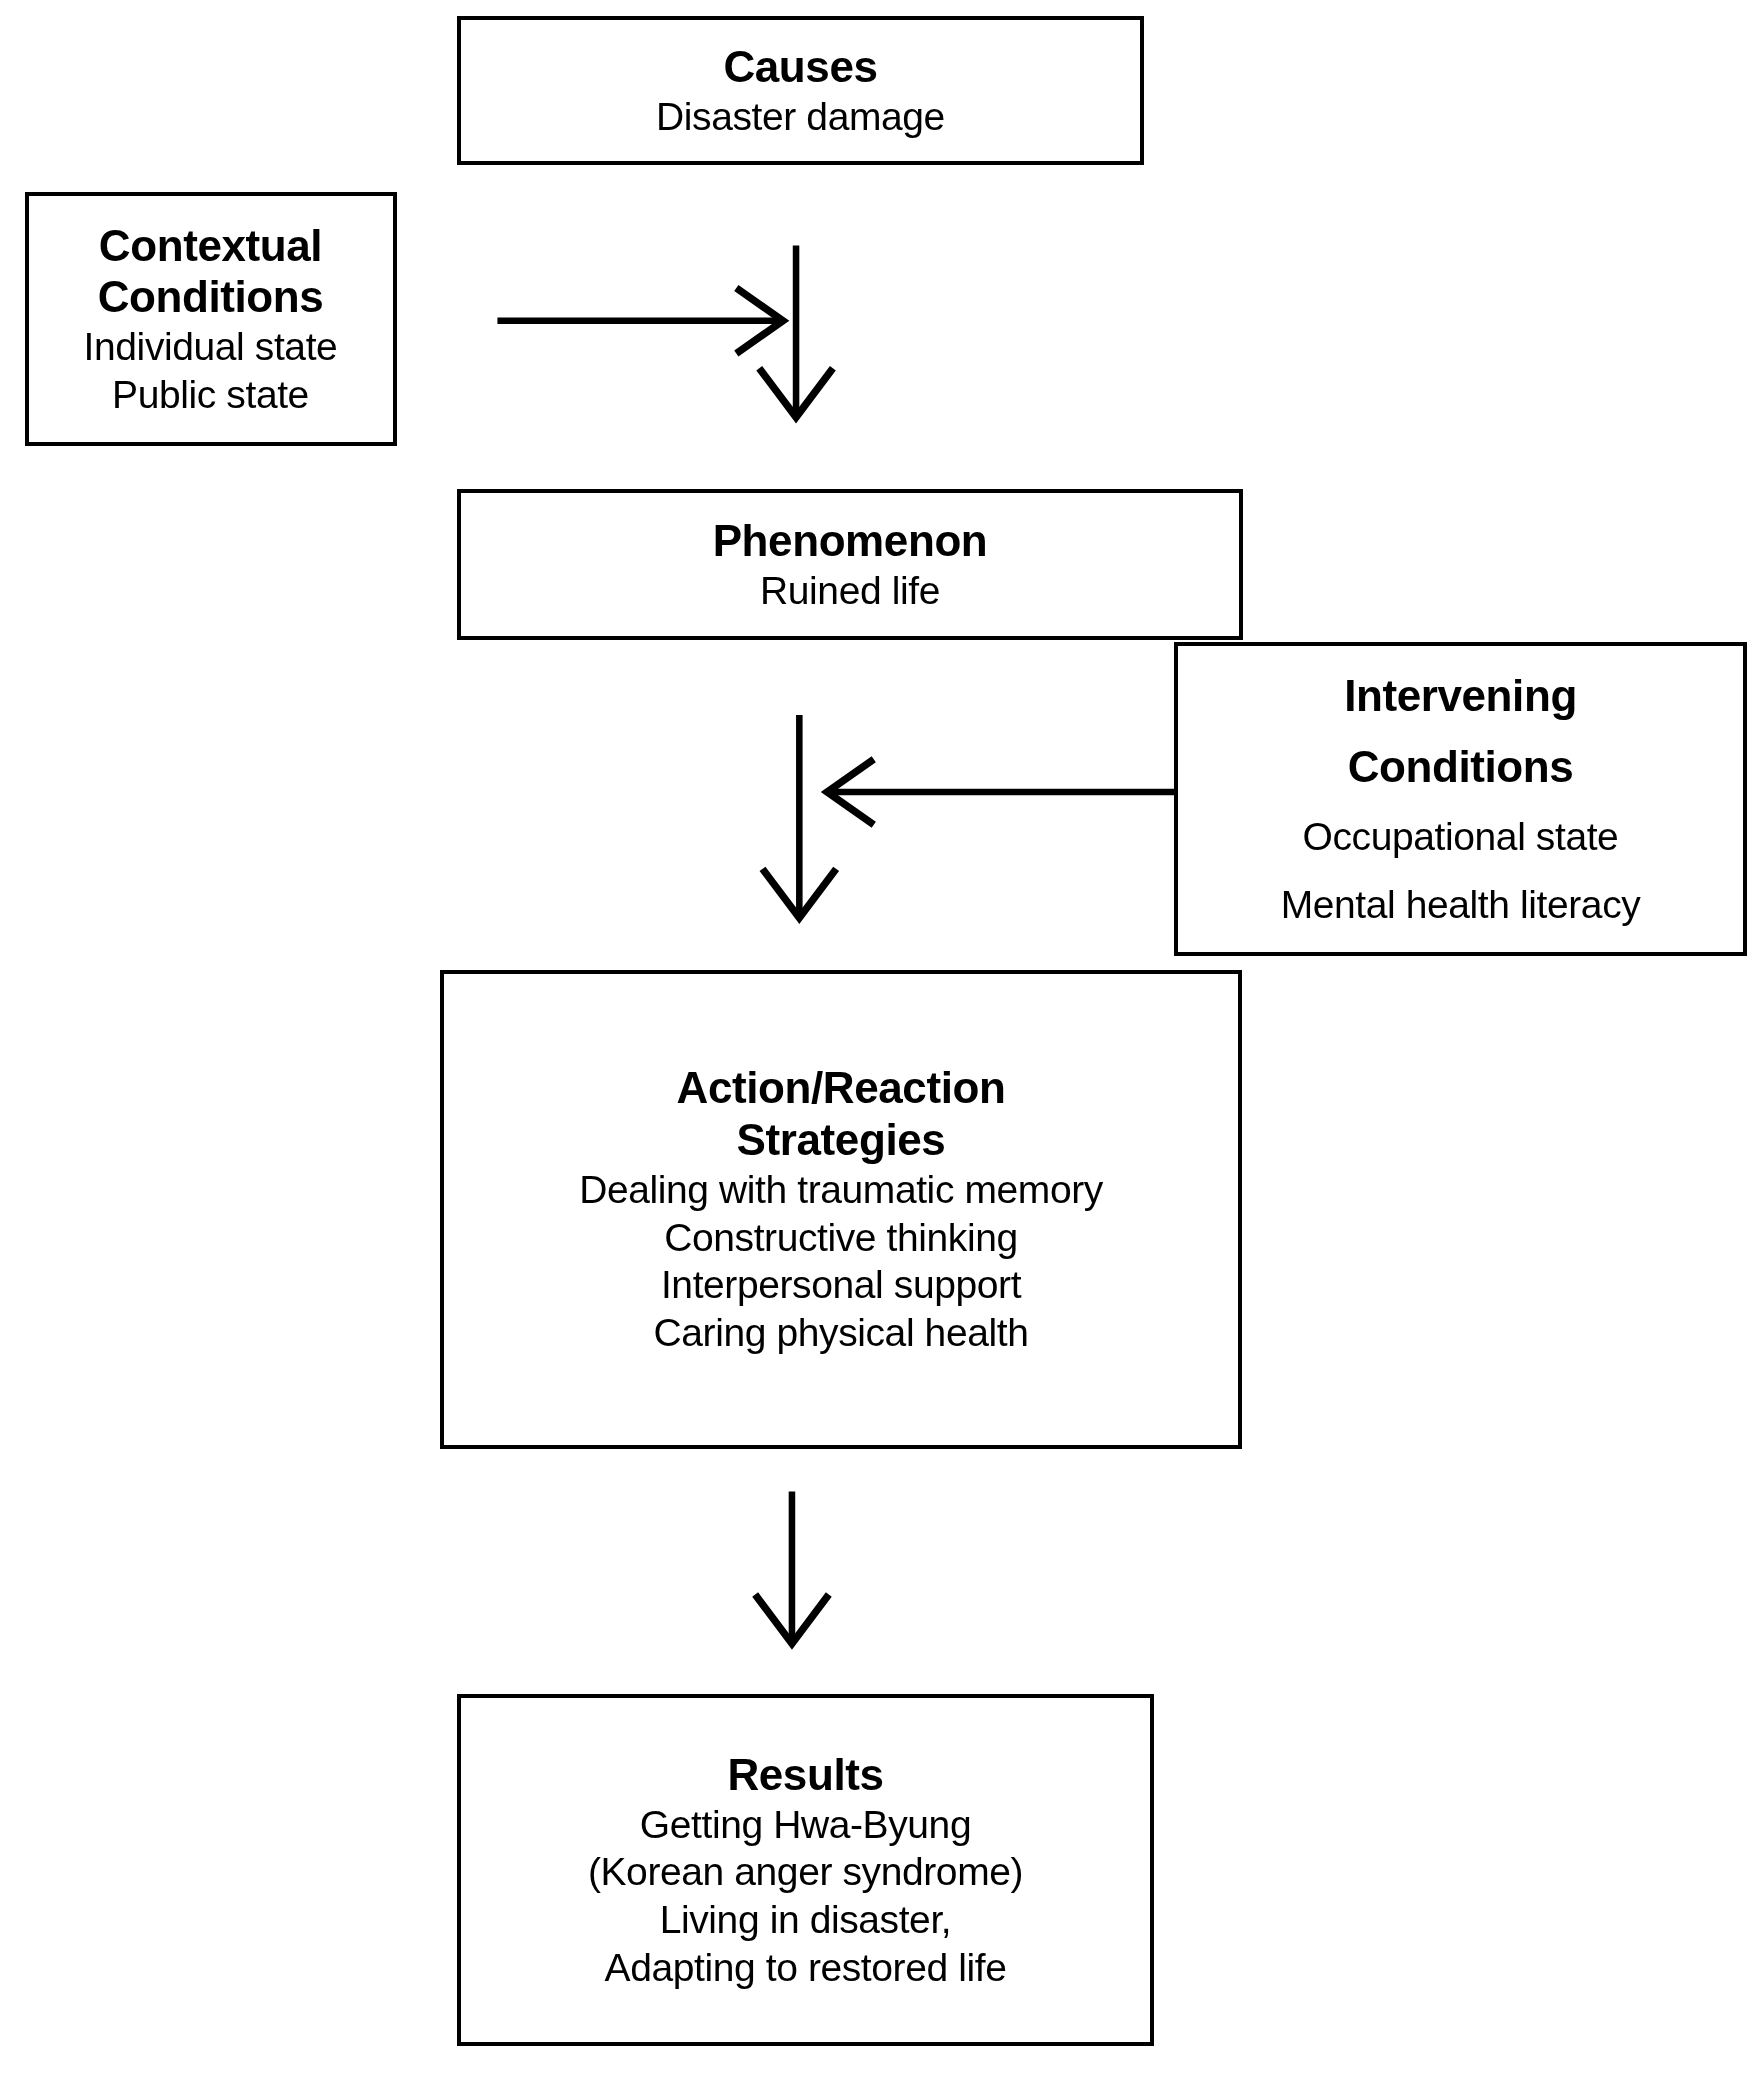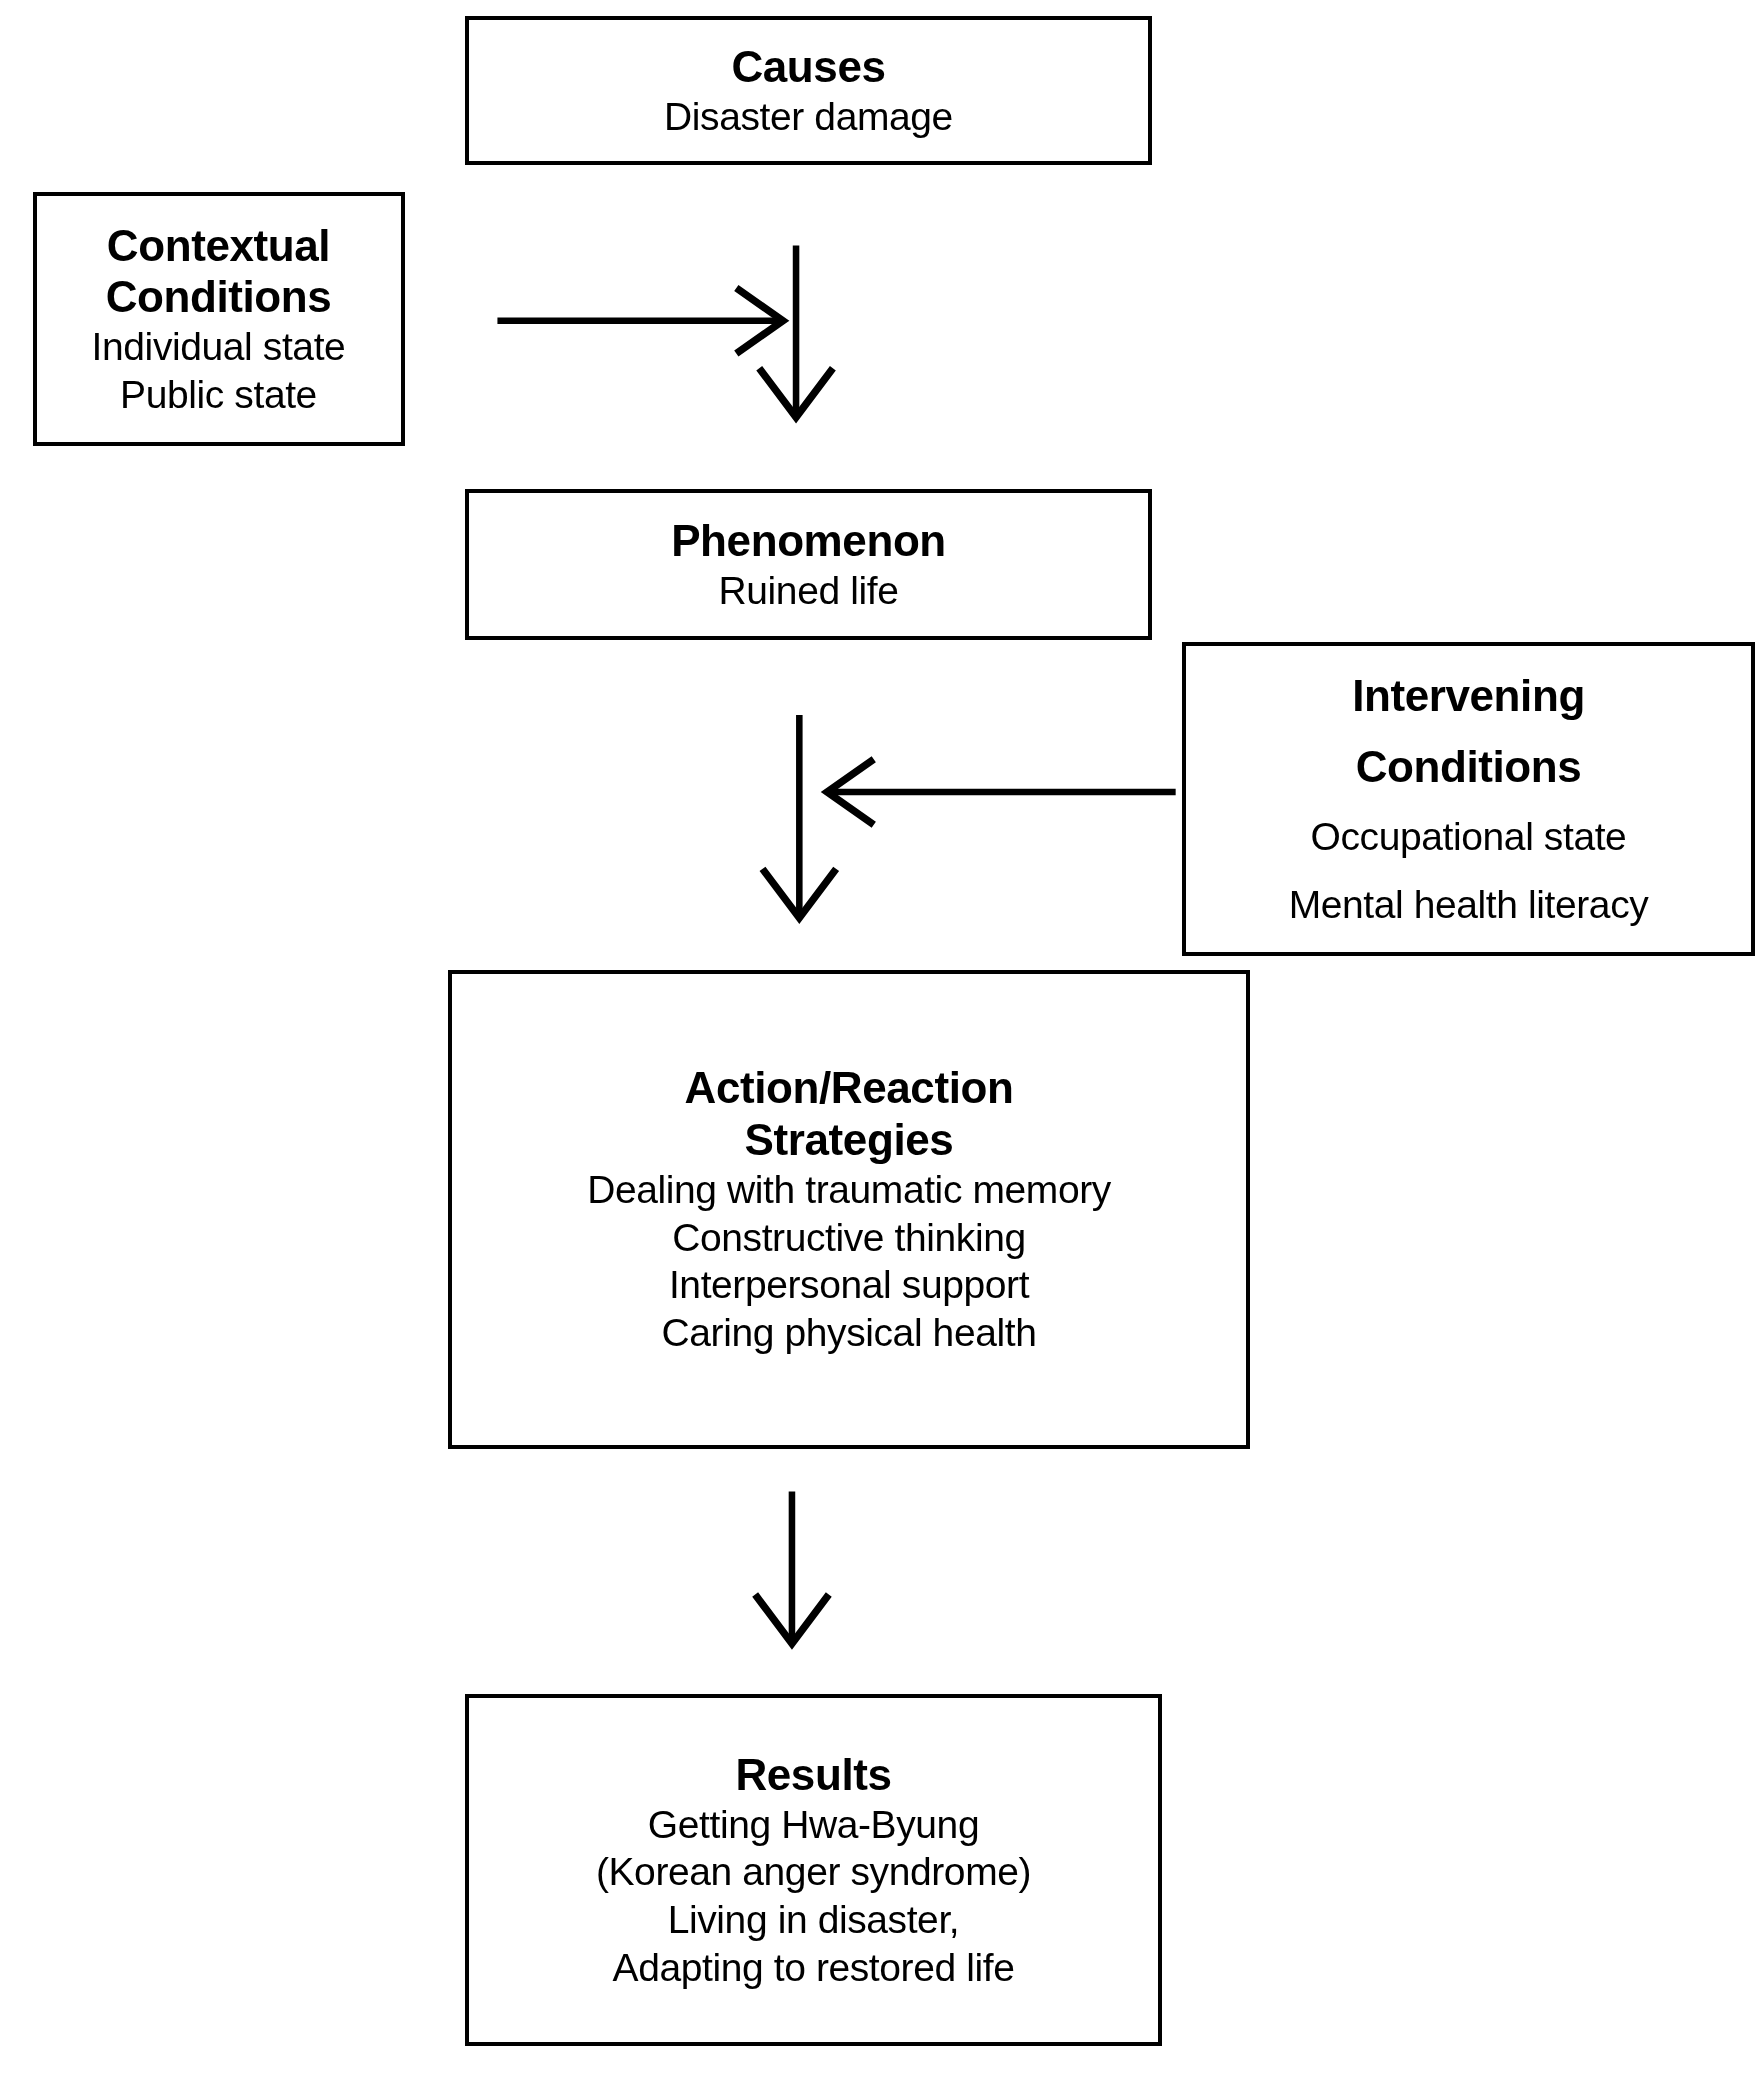--- a/index.html
+++ b/index.html
@@ -23,41 +23,40 @@
     position: absolute;
     box-sizing: border-box;
     border: 4.9px solid #000000;
     background: #ffffff;
     display: flex;
     flex-direction: column;
     align-items: center;
     justify-content: center;
     text-align: center;
     padding: 4.9px 8.2px;
-    margin-left: 8px;
   }
   .node .title {
     font-weight: bold;
     font-size: 44px;
     line-height: 1.18;
     letter-spacing: -0.4px;
     white-space: nowrap;
   }
   .node .line {
     font-weight: normal;
     font-size: 39px;
     line-height: 1.22;
     letter-spacing: -0.4px;
     white-space: nowrap;
   }
 
   
   #node-causes        { left: 457px;  top: 16.4px;   width: 687px;  height: 149px; }
   #node-contextual    { left: 24.5px;   top: 192px;  width: 372px;  height: 254px; }
-  #node-phenomenon    { left: 457px;  top: 489px;  width: 687px;  height: 151px; }
+  #node-phenomenon    { left: 457px;  top: 489px;  width: 786px;  height: 151px; }
   #node-intervening   { left: 1174px; top: 642px;  width: 573px;  height: 314px; gap: 20px; }
   #node-strategies    { left: 440px;  top: 970px; width: 802px;  height: 479px; }
   #node-results       { left: 457px;  top: 1694px; width: 697px;  height: 352px; }
 
   
   .conn { position: absolute; }
   .conn svg { display: block; overflow: visible; }
 </style>
 </head>
 <body>

